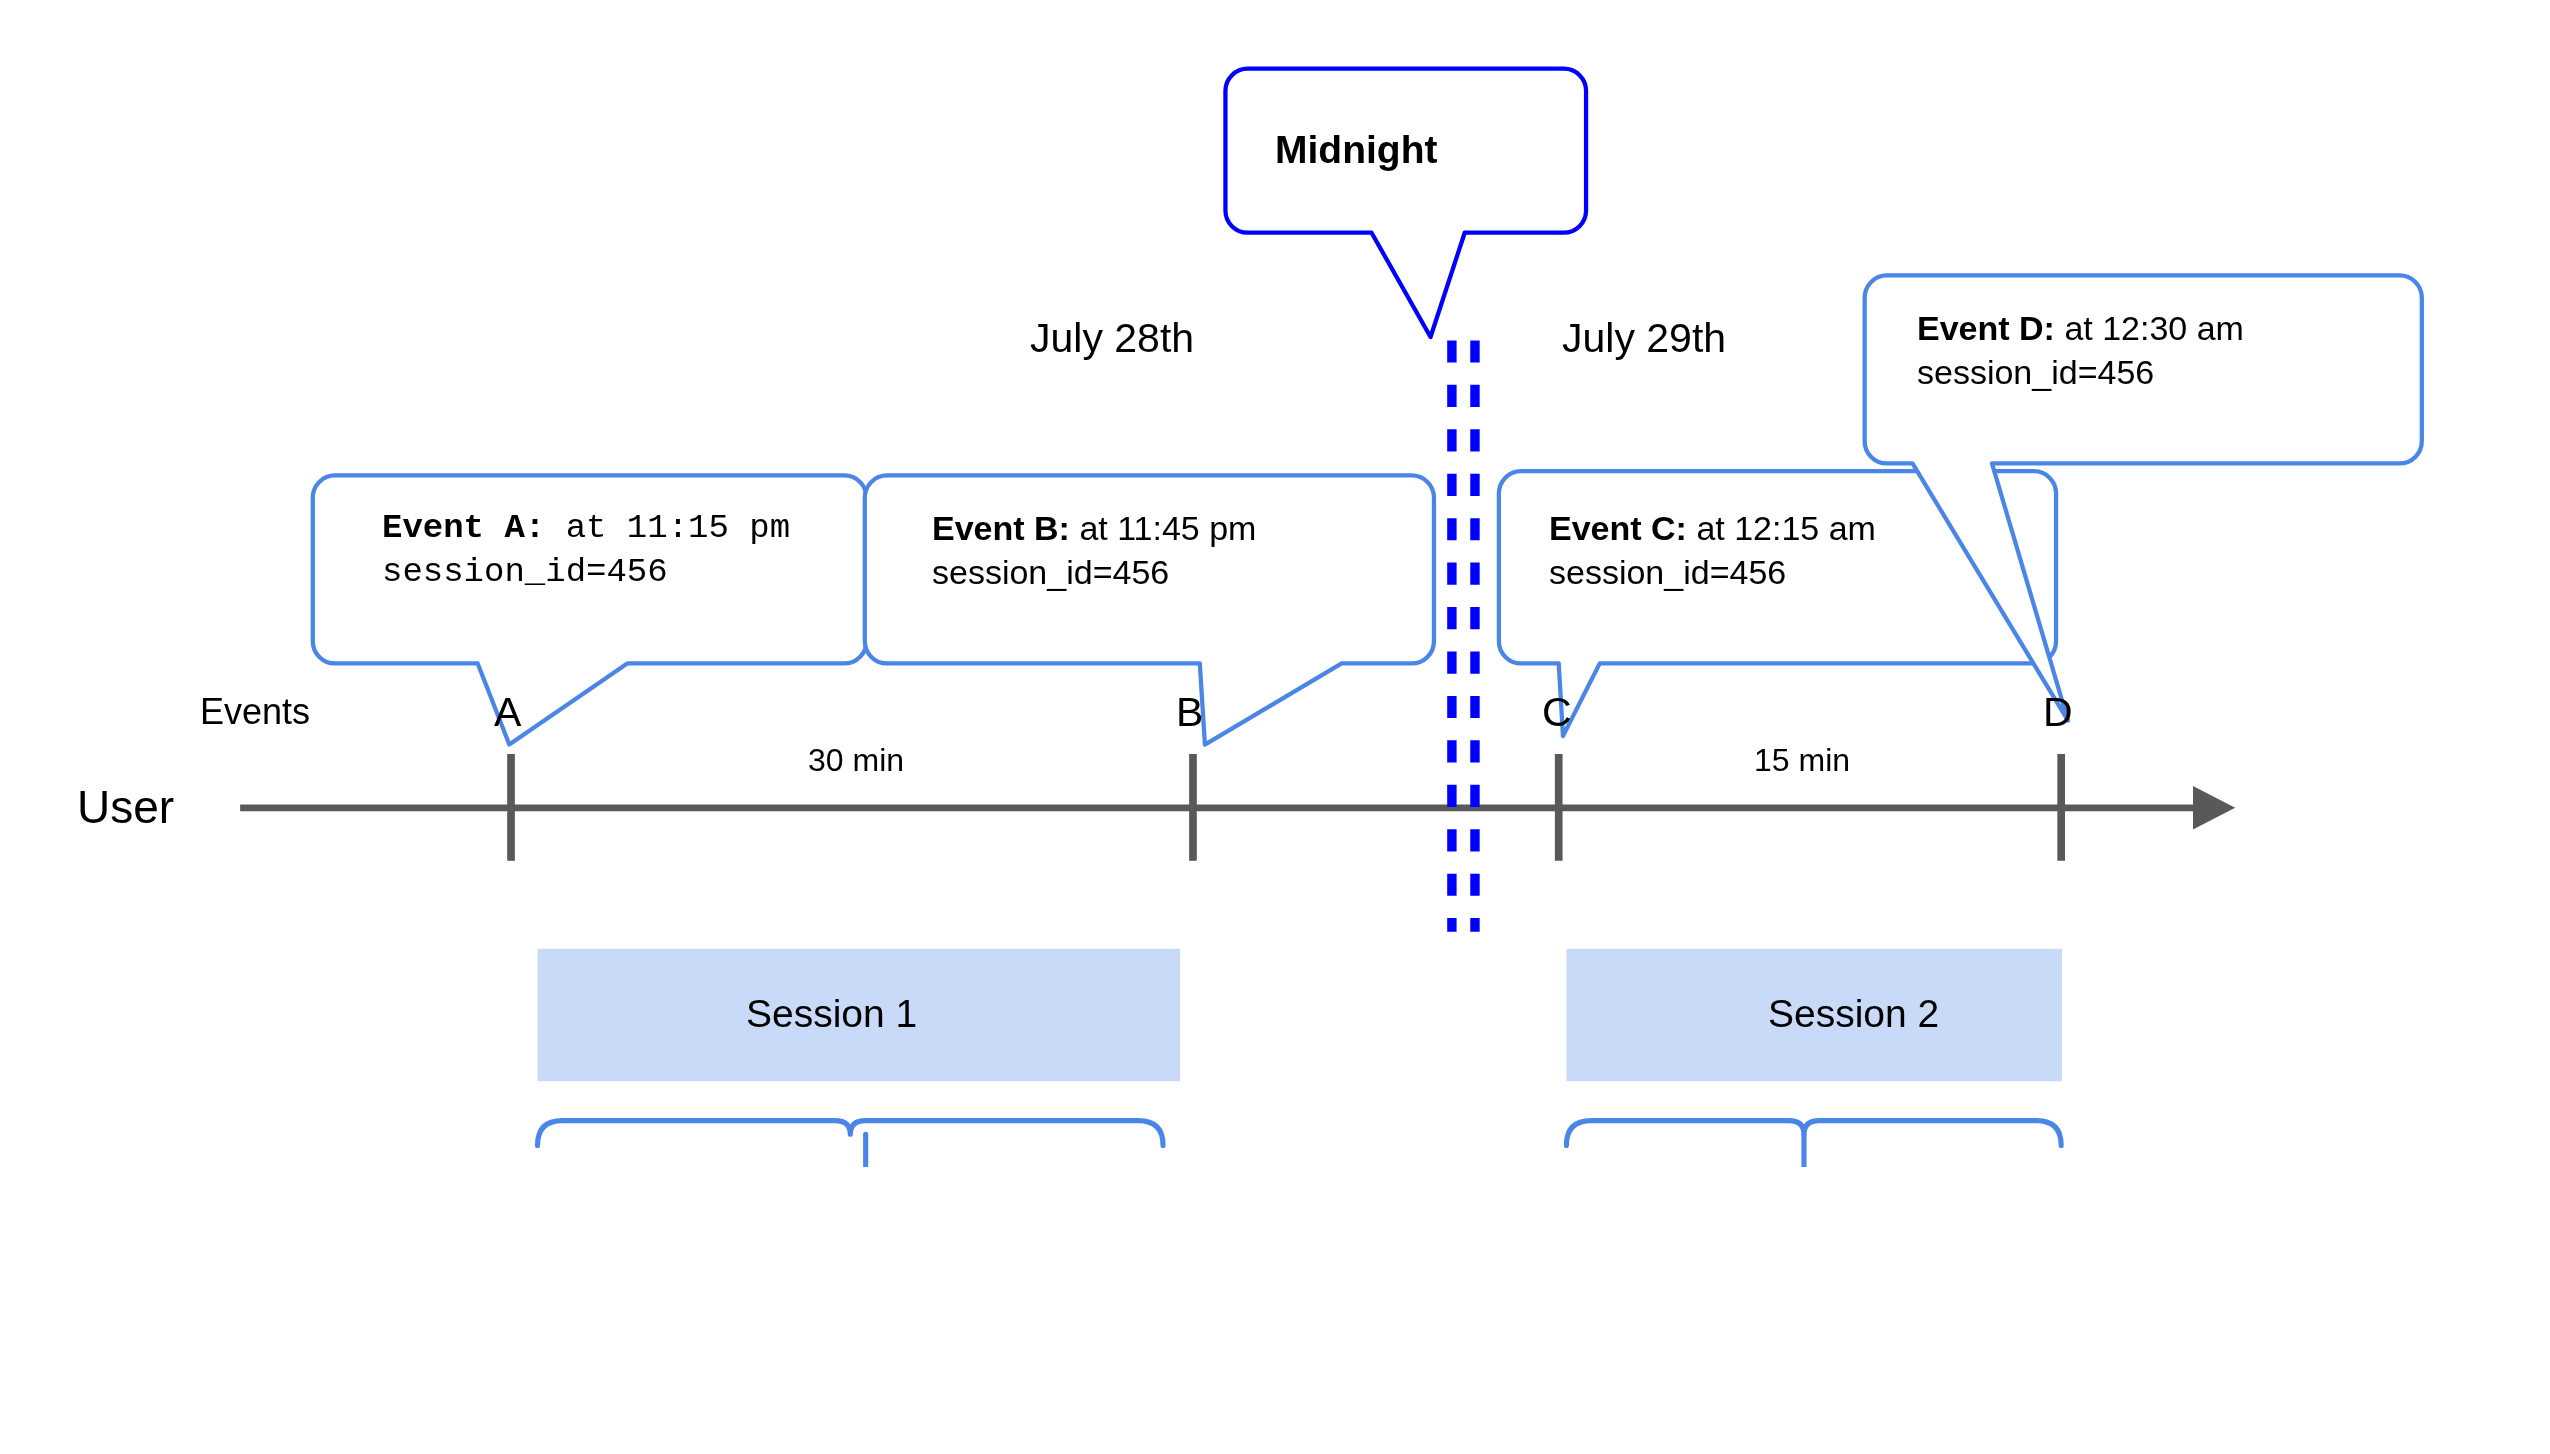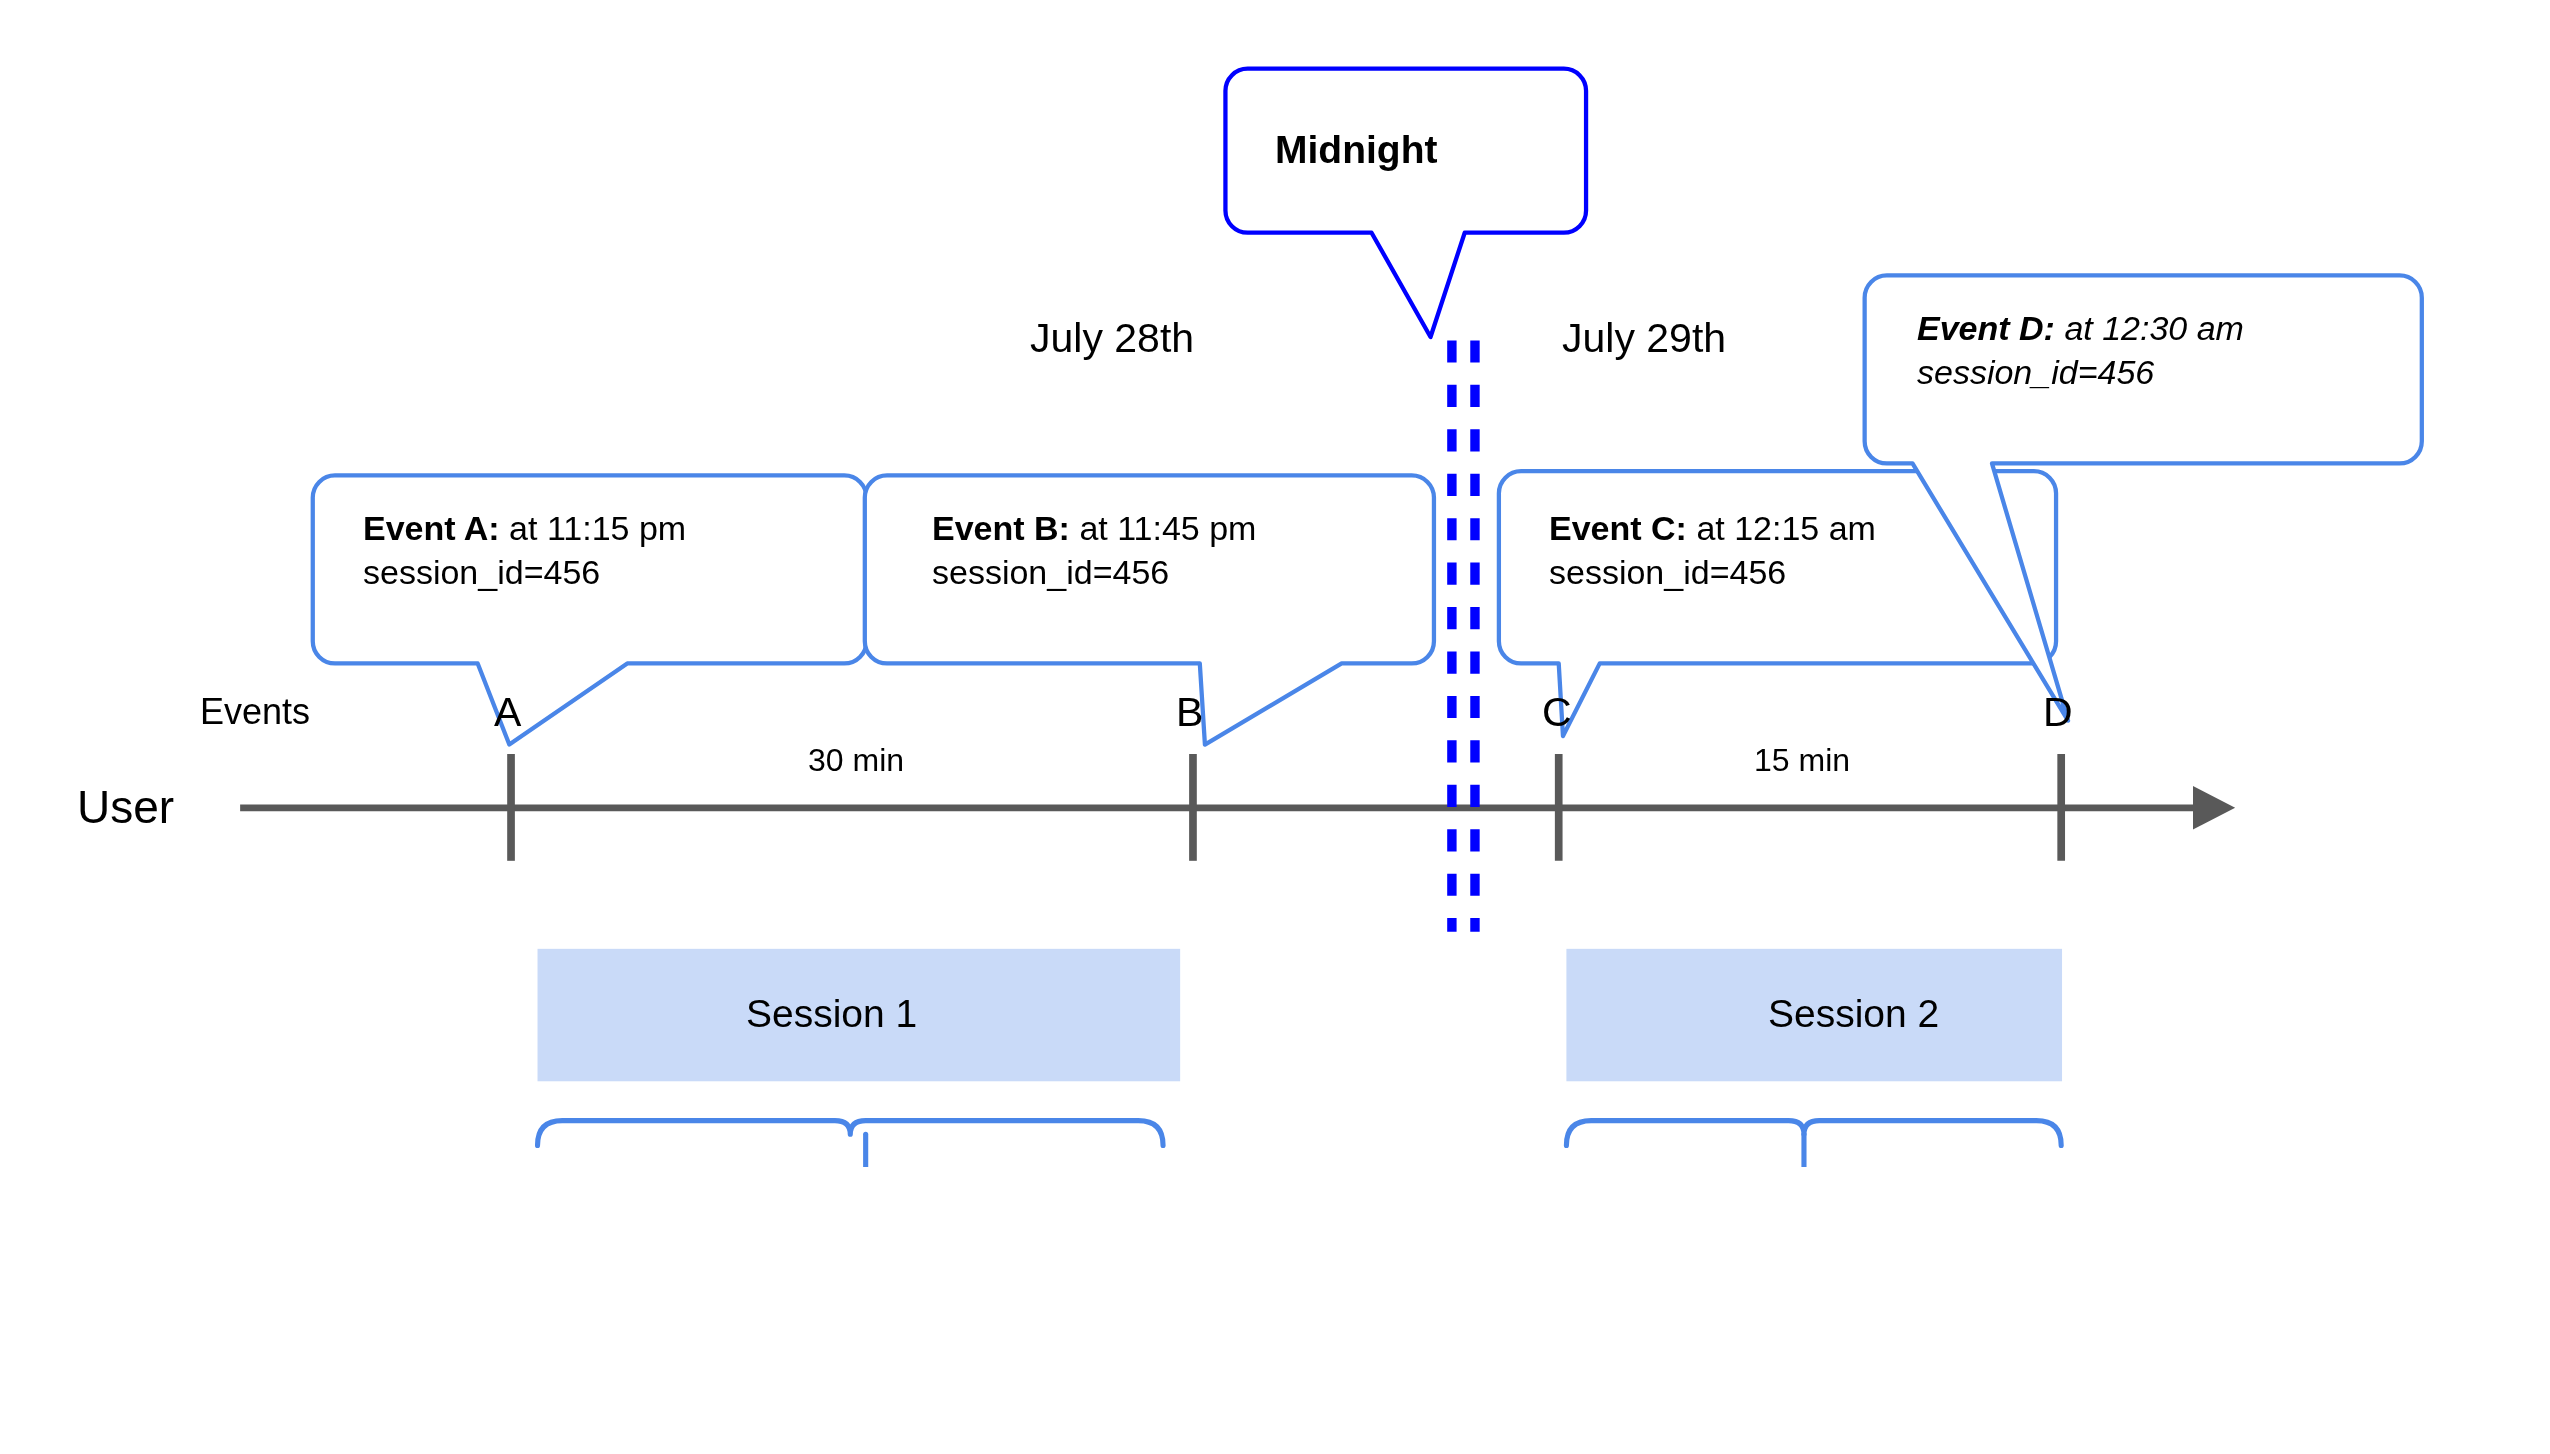--- a/index.html
+++ b/index.html
@@ -162,21 +162,21 @@
              h254
              q29,0 29,29" fill="none" stroke="#4a86e8" stroke-width="6" stroke-linecap="round" stroke-linejoin="round"></path>
     <path d="M2111,1327 v39" fill="none" stroke="#4a86e8" stroke-width="6" stroke-linecap="round"></path>
   </svg>
 
   <div class="midnight-label" style="left:1275px; top:128px;">Midnight</div>
 
   <div class="txt date-label" style="left:1030px; top:315px;">July 28th</div>
   <div class="txt date-label" style="left:1562px; top:315px;">July 29th</div>
 
-  <div class="callout-text" style="left:363px; top:506px;">
+  <div class="callout-text" style="left:382px; top:506px;font-family:Liberation Mono, monospace;">
     <div>
       <b>Event A:</b>
       <span>at 11:15 pm</span>
     </div>
     <div>session_id=456</div>
   </div>
 
   <div class="callout-text" style="left:932px; top:506px;">
     <div>
       <b>Event B:</b>
@@ -186,21 +186,21 @@
   </div>
 
   <div class="callout-text" style="left:1549px; top:506px;">
     <div>
       <b>Event C:</b>
       <span>at 12:15 am</span>
     </div>
     <div>session_id=456</div>
   </div>
 
-  <div class="callout-text" style="left:1917px; top:306px;font-style:italic;">
+  <div class="callout-text" style="left:1917px; top:306px;">
     <div>
       <b>Event D:</b>
       <span>at 12:30 am</span>
     </div>
     <div>session_id=456</div>
   </div>
 
   <div class="txt axis-label-events" style="left:200px; top:691px;">Events</div>
   <div class="txt axis-label-user" style="left:77px; top:780px;">User</div>
 

